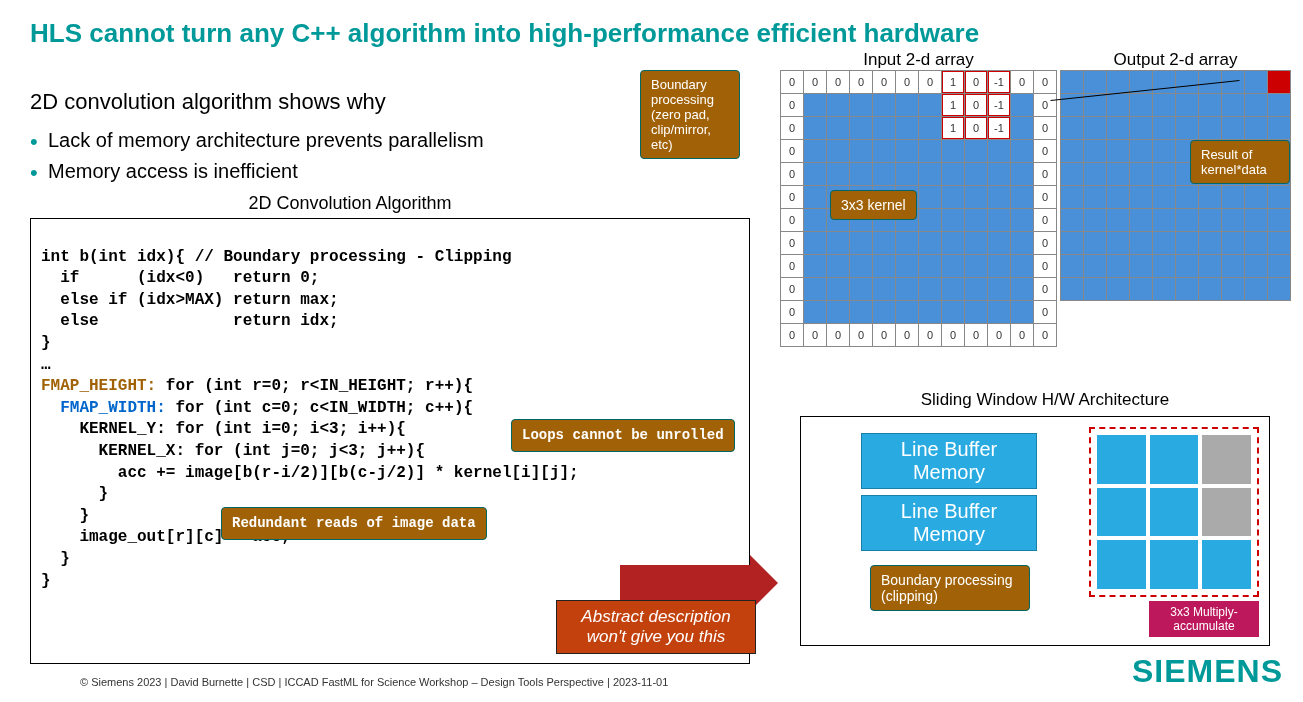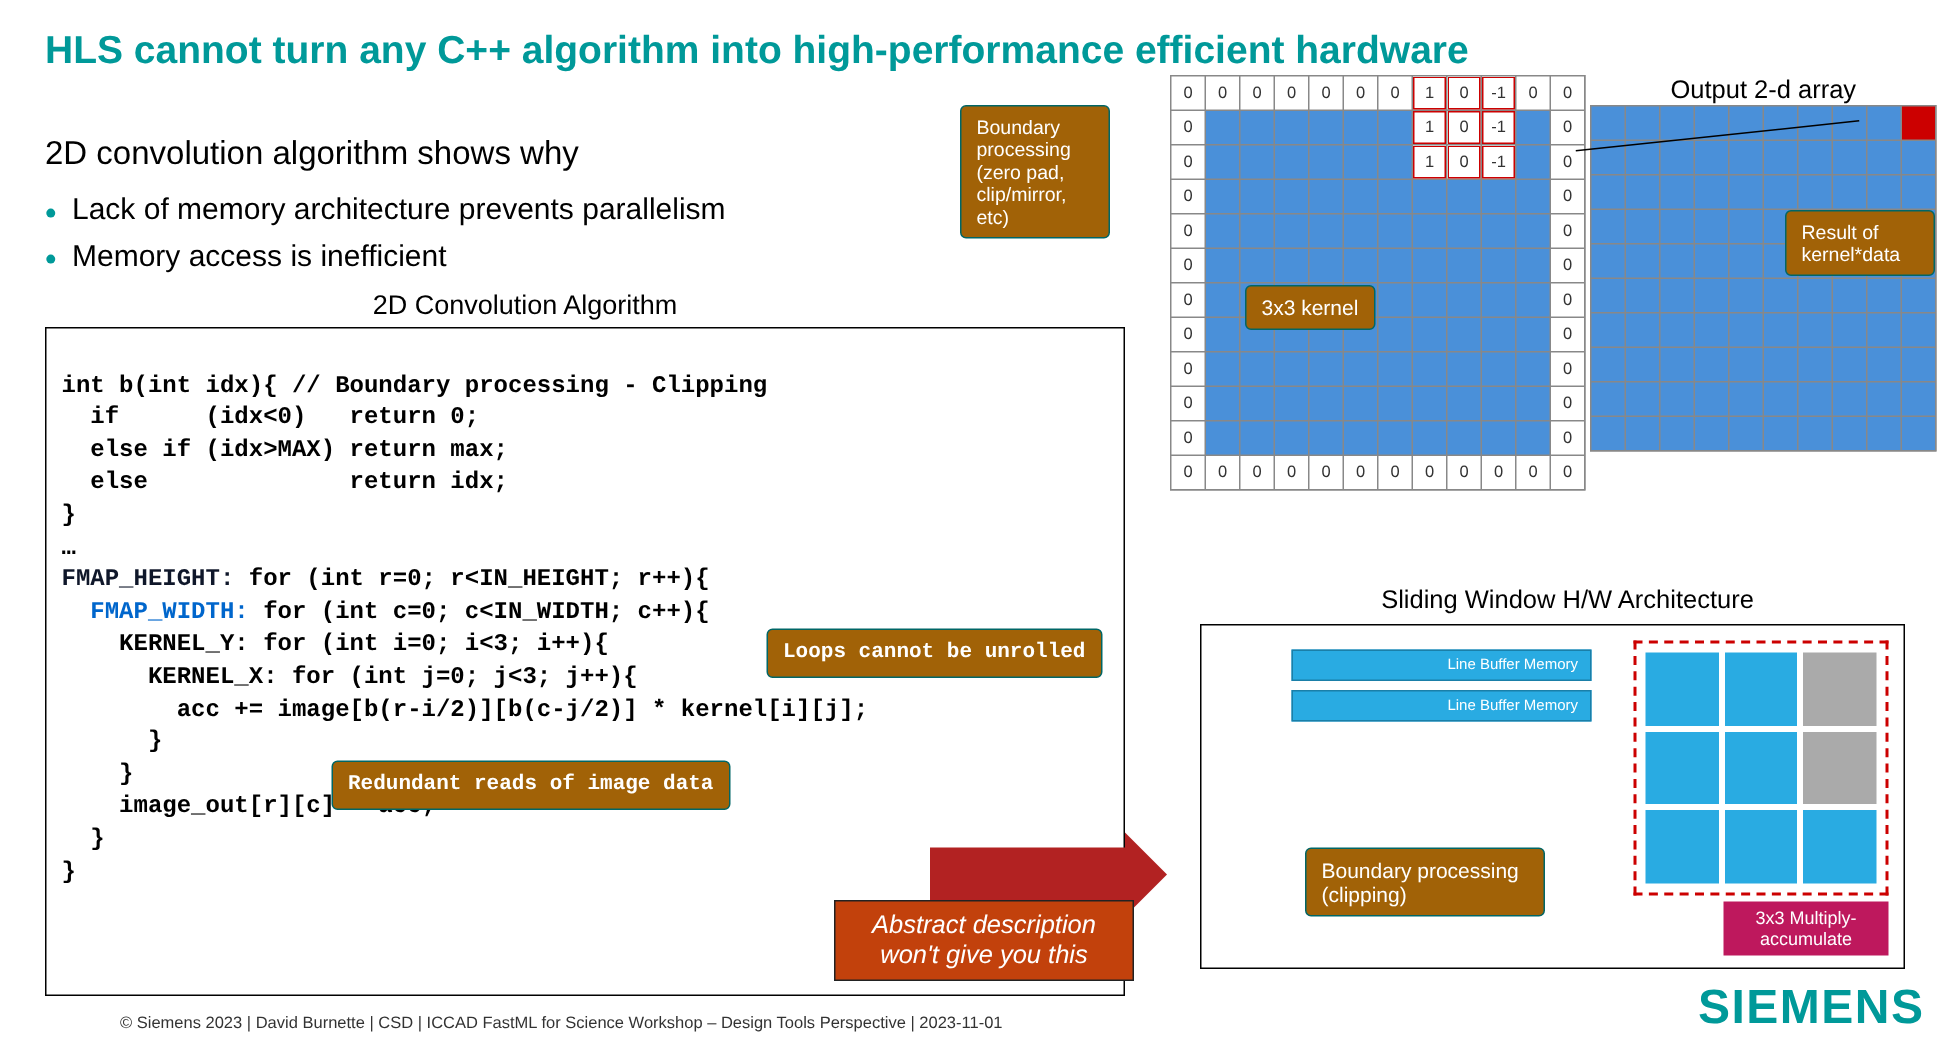--- a/index.html
+++ b/index.html
@@ -48,21 +48,21 @@
     margin: 4px 0 0 30px;
     width: 720px;
     padding: 6px 10px;
     font-family: "Courier New", monospace;
     font-size: 16px;
     font-weight: bold;
     line-height: 1.35;
     white-space: pre;
     position: relative;
   }
-  .kw-green { color: #0f172a; }
+  .kw-green { color: #a16207; }
   .kw-blue { color: #0066cc; }
   .callout {
     position: absolute;
     background: #a16207;
     color: #fff;
     font-size: 14px;
     padding: 6px 10px;
     border-radius: 4px;
     border: 1px solid #006666;
   }
@@ -134,24 +134,24 @@
   .hw-box {
     border: 1px solid #000;
     width: 470px;
     height: 230px;
     position: relative;
     padding: 10px;
   }
   .buf {
     background: #29abe2;
     color: #fff;
-    font-size: 10px;
-    text-align: right;
+    font-size: 20px;
+    text-align: center;
     padding: 4px 8px;
-    width: 200px;
+    width: 176px;
     margin: 6px 0 6px 50px;
     border: 1px solid #1a7fa8;
   }
   .mac-label {
     position: absolute;
     right: 10px;
     bottom: 8px;
     background: #be185d;
     color: #fff;
     font-size: 12px;
@@ -225,20 +225,21 @@
 <span>    image_out[r][c] = acc;</span>
 <span>  }</span>
 <span>}</span>
 
   <div class="callout" style="left:480px; top:200px;">Loops cannot be unrolled</div>
   <div class="callout" style="left:190px; top:288px;">Redundant reads of image data</div>
 </div>
 
 <div class="arrays">
   <div class="input-wrap">
+    <div class="array-title">Input 2-d array</div>
     <div class="grid" id="input-grid" style="grid-template-columns: repeat(12, 22px);">
         <div class="cell">0</div>
         <div class="cell">0</div>
         <div class="cell">0</div>
         <div class="cell">0</div>
         <div class="cell">0</div>
         <div class="cell">0</div>
         <div class="cell">0</div>
         <div class="cell kernel-border" style="background: rgb(255, 255, 255);">1</div>
         <div class="cell kernel-border" style="background: rgb(255, 255, 255);">0</div>

